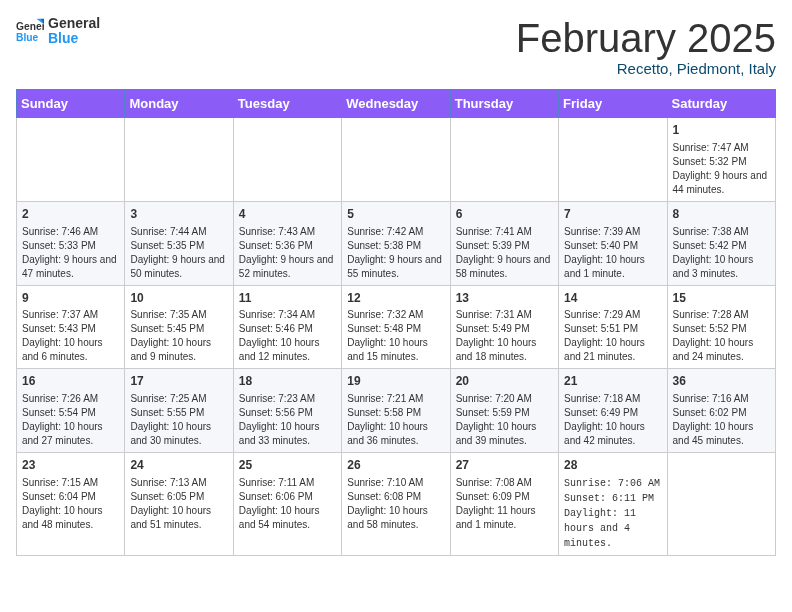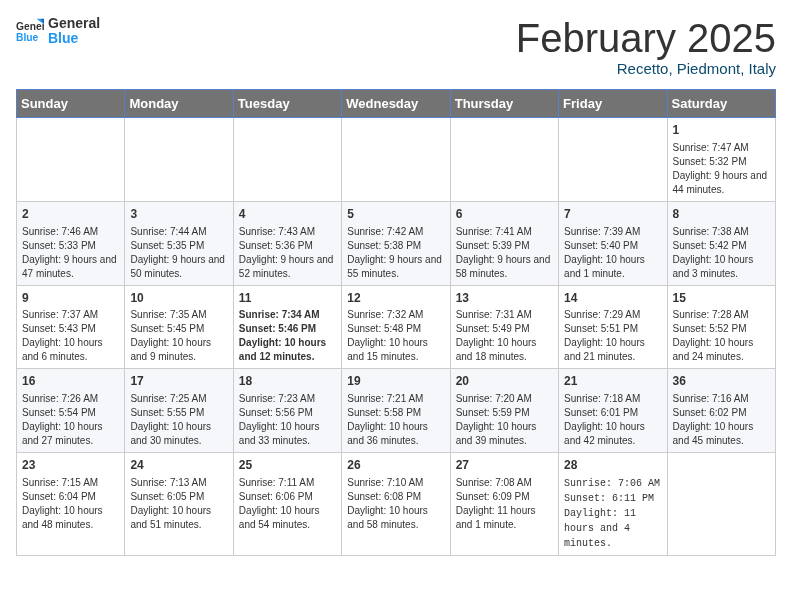--- a/index.html
+++ b/index.html
@@ -37,21 +37,21 @@
     .subtitle {
       font-size: 15px;
       color: #0c4a6e;
     }
     .calendar {
       width: 100%;
       border-collapse: collapse;
       border: 1px solid #ccc;
     }
     .calendar th {
-      background-color: #737373;
+      background-color: #8b5cf6;
       color: #fff;
       font-size: 13px;
       font-weight: bold;
       padding: 6px 4px;
       text-align: left;
       border: 1px solid #5580cc;
     }
     .calendar td {
       vertical-align: top;
       border: 1px solid #ccc;
@@ -149,21 +149,21 @@
 Sunset: 5:42 PM
 Daylight: 10 hours and 3 minutes.</span></td>
       </tr>
       <tr>
         <td><span class="day-number">9</span><span class="day-info" style="white-space: pre-line;">Sunrise: 7:37 AM
 Sunset: 5:43 PM
 Daylight: 10 hours and 6 minutes.</span></td>
         <td><span class="day-number">10</span><span class="day-info" style="white-space: pre-line;">Sunrise: 7:35 AM
 Sunset: 5:45 PM
 Daylight: 10 hours and 9 minutes.</span></td>
-        <td><span class="day-number">11</span><span class="day-info" style="white-space: pre-line; font-weight: bold;">Sunrise: 7:34 AM
+        <td><span class="day-number">11</span><span class="day-info" style="white-space: pre-line;">Sunrise: 7:34 AM
 Sunset: 5:46 PM
 Daylight: 10 hours and 12 minutes.</span></td>
         <td><span class="day-number">12</span><span class="day-info" style="white-space: pre-line;">Sunrise: 7:32 AM
 Sunset: 5:48 PM
 Daylight: 10 hours and 15 minutes.</span></td>
         <td><span class="day-number">13</span><span class="day-info" style="white-space: pre-line; text-align: center;">Sunrise: 7:31 AM
 Sunset: 5:49 PM
 Daylight: 10 hours and 18 minutes.</span></td>
         <td><span class="day-number">14</span><span class="day-info" style="white-space: pre-line;">Sunrise: 7:29 AM
 Sunset: 5:51 PM
@@ -182,21 +182,21 @@
         <td><span class="day-number">18</span><span class="day-info" style="white-space: pre-line;">Sunrise: 7:23 AM
 Sunset: 5:56 PM
 Daylight: 10 hours and 33 minutes.</span></td>
         <td><span class="day-number">19</span><span class="day-info" style="white-space: pre-line;">Sunrise: 7:21 AM
 Sunset: 5:58 PM
 Daylight: 10 hours and 36 minutes.</span></td>
         <td><span class="day-number">20</span><span class="day-info" style="white-space: pre-line;">Sunrise: 7:20 AM
 Sunset: 5:59 PM
 Daylight: 10 hours and 39 minutes.</span></td>
         <td><span class="day-number">21</span><span class="day-info" style="white-space: pre-line;">Sunrise: 7:18 AM
-Sunset: 6:01 PM
+Sunset: 6:49 PM
 Daylight: 10 hours and 42 minutes.</span></td>
         <td><span class="day-number">36</span><span class="day-info" style="white-space: pre-line;">Sunrise: 7:16 AM
 Sunset: 6:02 PM
 Daylight: 10 hours and 45 minutes.</span></td>
       </tr>
       <tr>
         <td><span class="day-number">23</span><span class="day-info" style="white-space: pre-line;">Sunrise: 7:15 AM
 Sunset: 6:04 PM
 Daylight: 10 hours and 48 minutes.</span></td>
         <td><span class="day-number">24</span><span class="day-info" style="white-space: pre-line;">Sunrise: 7:13 AM

